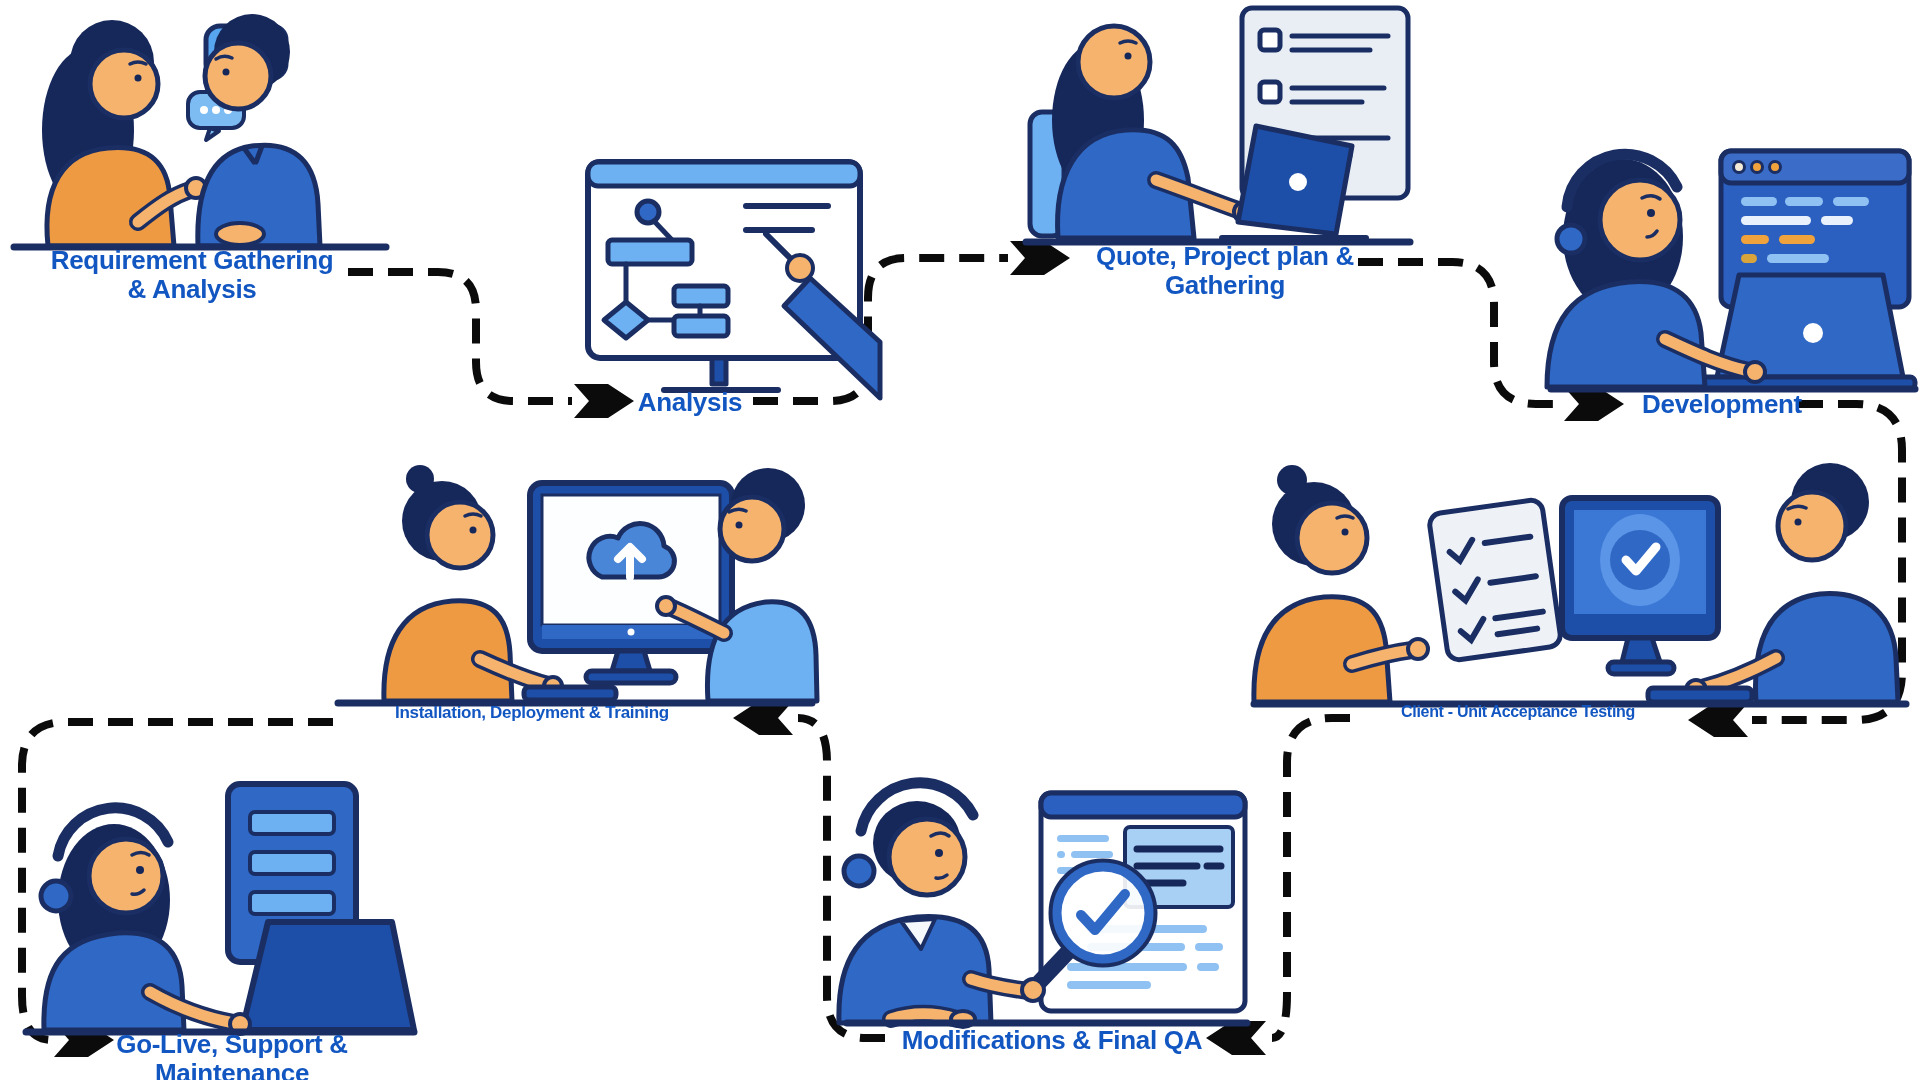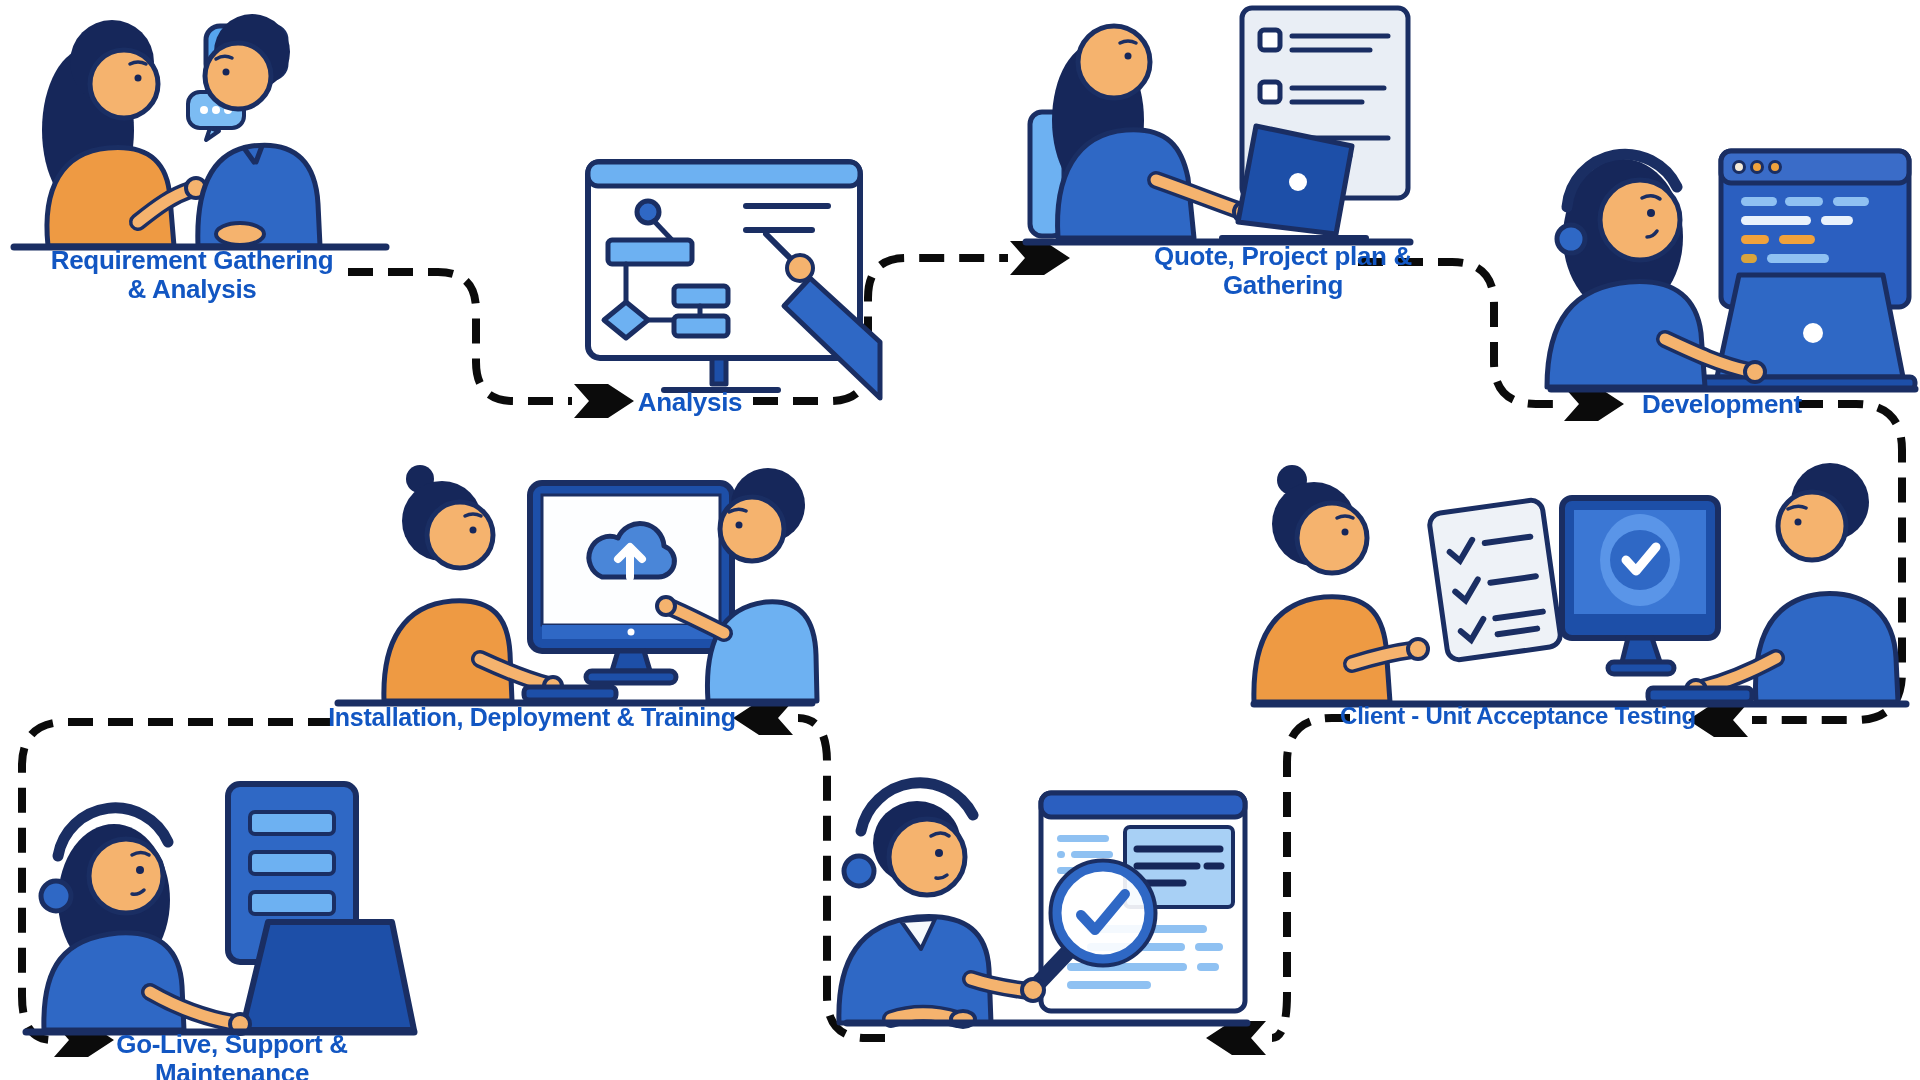--- a/index.html
+++ b/index.html
@@ -327,31 +327,34 @@
     <line x1="16" y1="272" x2="404" y2="272" class="desk"></line>
   </svg>
 
   <div class="lbl" style="left:192px;top:246px">
     <div>Requirement Gathering</div>
     <div>&amp; Analysis</div>
   </div>
   <div class="lbl" style="left:690px;top:388px">
     <div>Analysis</div>
   </div>
-  <div class="lbl" style="left:1283px;top:242px">
+  <div class="lbl" style="left:1225px;top:242px">
     <div>Quote, Project plan &amp;</div>
     <div>Gathering</div>
   </div>
   <div class="lbl" style="left:1722px;top:390px">
     <div>Development</div>
   </div>
-  <div class="lbl" style="left:1518px;top:703px;font-size:24px">
+  <div class="lbl" style="left:1518px;top:703px;font-size:16px">
     <div>Client - Unit Acceptance Testing</div>
   </div>
-  <div class="lbl" style="left:532px;top:703px;font-size:25px">
+  <div class="lbl" style="left:1052px;top:1026px">
+    <div>Modifications &amp; Final QA</div>
+  </div>
+  <div class="lbl" style="left:532px;top:703px;font-size:17px">
     <div>Installation, Deployment &amp; Training</div>
   </div>
   <div class="lbl" style="left:232px;top:1030px">
     <div>Go-Live, Support &amp;</div>
     <div>Maintenance</div>
   </div>
 
 </div>
 
 </body></html>

